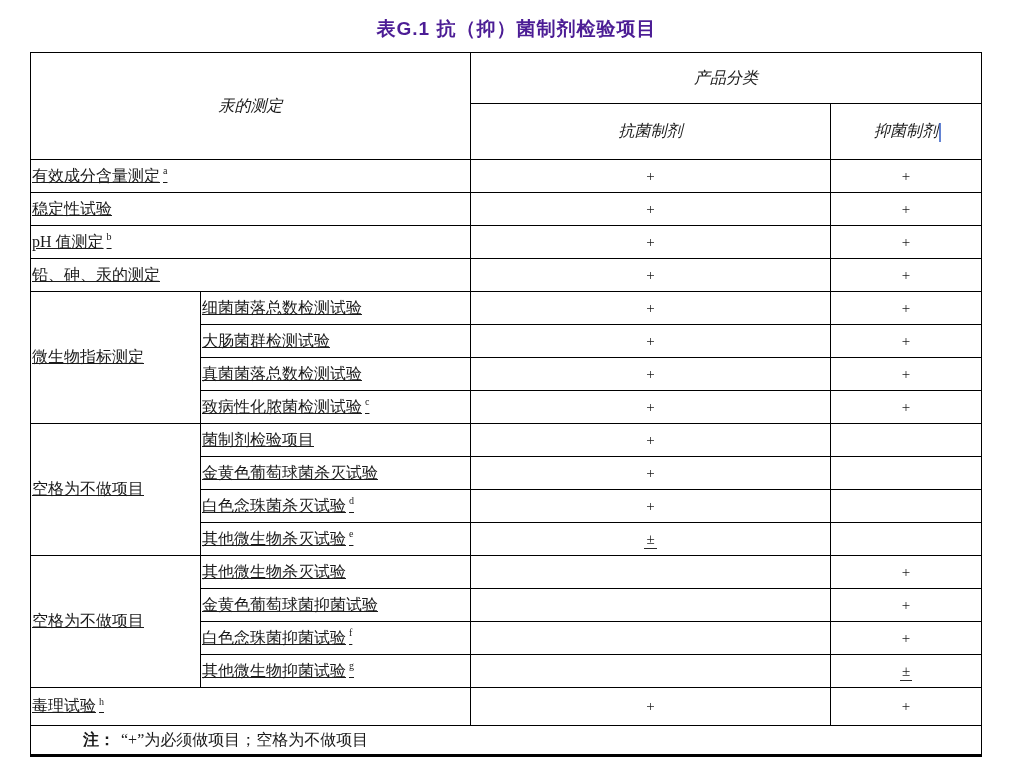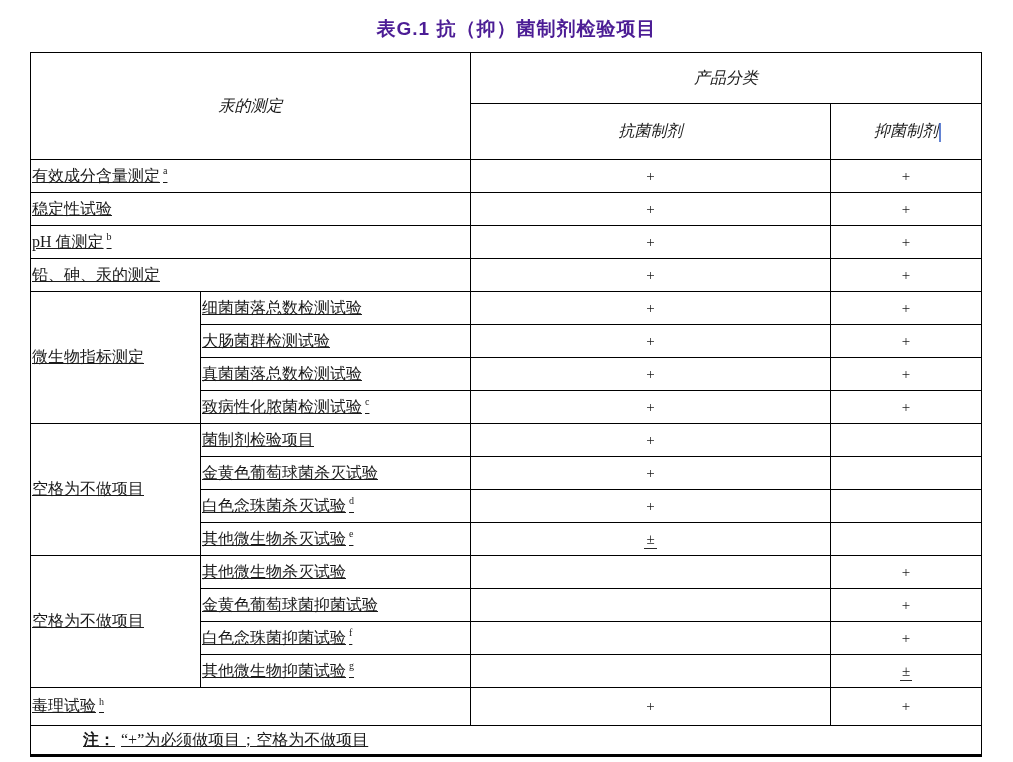--- a/index.html
+++ b/index.html
@@ -62,21 +62,20 @@
     font-size: 15px;
   }
   td.mark .u {
     border-bottom: 1px solid #2a2a2a;
     padding: 0 2px 1px 2px;
   }
   td.note {
     text-align: left;
     padding-left: 52px;
     font-size: 16px;
-    text-decoration: underline;
   }
   td.note b {
     font-weight: bold;
     margin-right: 6px;
   }
   sup.fn {
     font-size: 10px;
     line-height: 0;
     margin-left: 3px;
   }

